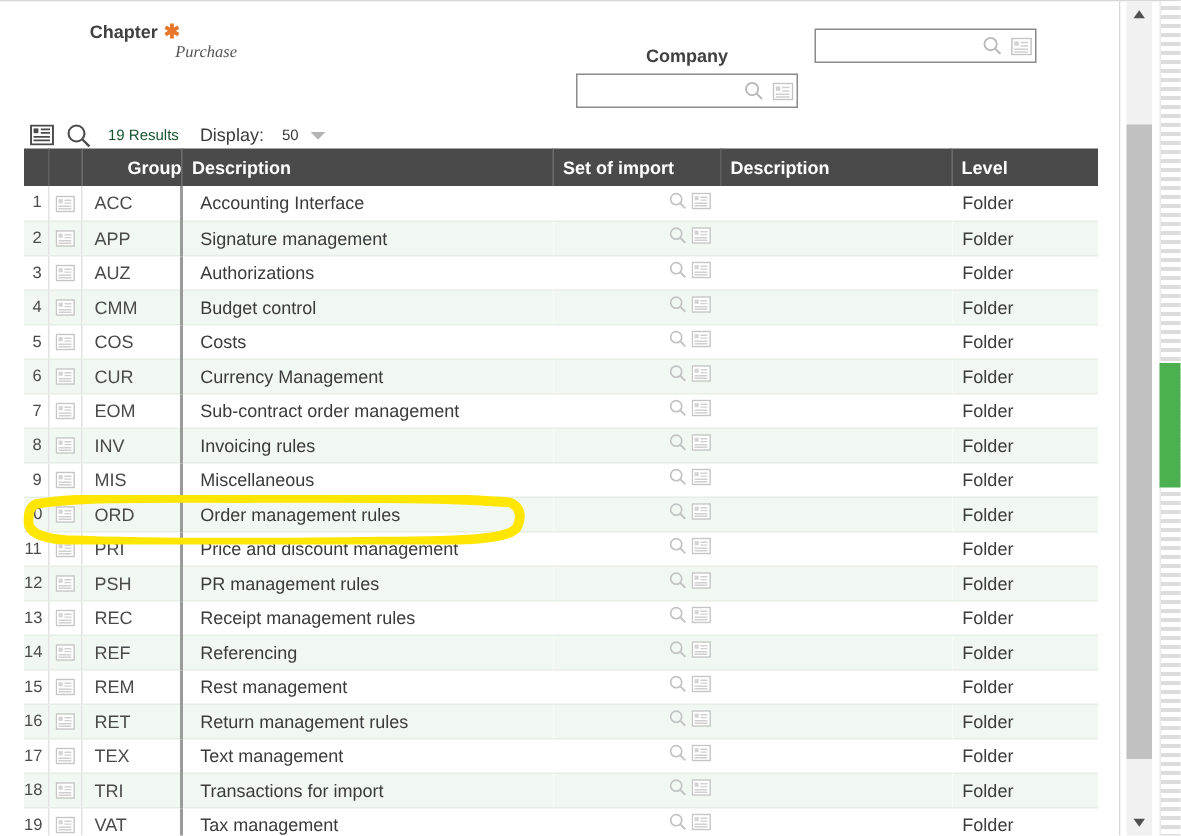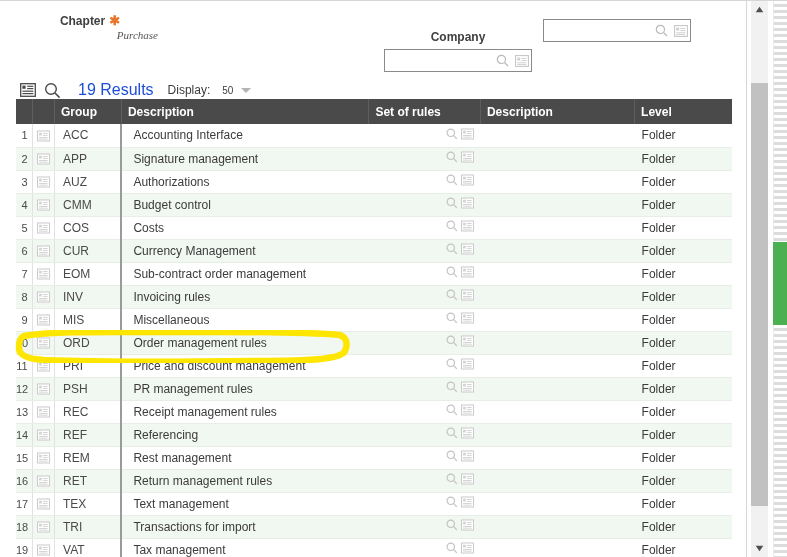--- a/index.html
+++ b/index.html
@@ -109,23 +109,23 @@
     display: flex;
     align-items: center;
     gap: 0px;
   }
   .tb-icon {
     width: 24px; height: 20px;
     display: flex; align-items: center; justify-content: center;
     cursor: pointer;
   }
   .tb-text {
-    font-size: 16px;
-    color: #1d4ed8;
-    margin-left: 14px;
+    font-size: 10px;
+    color: #14532d;
+    margin-left: 8px;
     white-space: nowrap;
   }
   .tb-label {
     font-size: 12px;
     color: #3b3b3b;
     margin-left: 14px;
     white-space: nowrap;
   }
   .tb-value {
     font-size: 10px;
@@ -158,21 +158,21 @@
     text-align: left;
     height: 25px;
     padding: 0 0 0 6px;
     border-right: 1px solid #5e5e5e;
     box-sizing: border-box;
     vertical-align: middle;
     white-space: nowrap;
   }
   .grid th.c-num { width: 16px; padding: 0; border-right: 1px solid #5e5e5e; }
   .grid th.c-act { width: 22px; padding: 0; border-right: 1px solid #5e5e5e; }
-  .grid th.c-grp { width: 66px; }
+  .grid th.c-grp { width: 66px; text-align: right; }
   .grid th.c-desc { width: 244px; }
   .grid th.c-sov { width: 110px; }
   .grid th.c-desc2 { width: 152px; }
   .grid th.c-lvl { width: 96px; border-right: 0; }
 
   .grid td {
     height: 23px;
     padding: 0;
     box-sizing: border-box;
     vertical-align: middle;
@@ -386,21 +386,21 @@
       <span class="caret-down"></span>
     </div>
 
     <table class="grid">
       <thead>
         <tr>
           <th class="c-num"></th>
           <th class="c-act"></th>
           <th class="c-grp">Group</th>
           <th class="c-desc">Description</th>
-          <th class="c-sov">Set of rules</th>
+          <th class="c-sov">Set of import</th>
           <th class="c-desc2">Description</th>
           <th class="c-lvl">Level</th>
         </tr>
       </thead>
       <tbody id="grid-body">
           <tr class="row-odd">
             <td class="c-num">1</td>
             <td class="c-act"><span><svg class="glyph-list" width="13" height="12" viewBox="0 0 14 12" aria-hidden="true">
       <rect x="0.6" y="0.6" width="12.8" height="10.8" fill="#fff" stroke="#c6c6c6" stroke-width="1"></rect>
       <rect x="2.2" y="2.5" width="3" height="3" fill="#d4d4d4"></rect>

